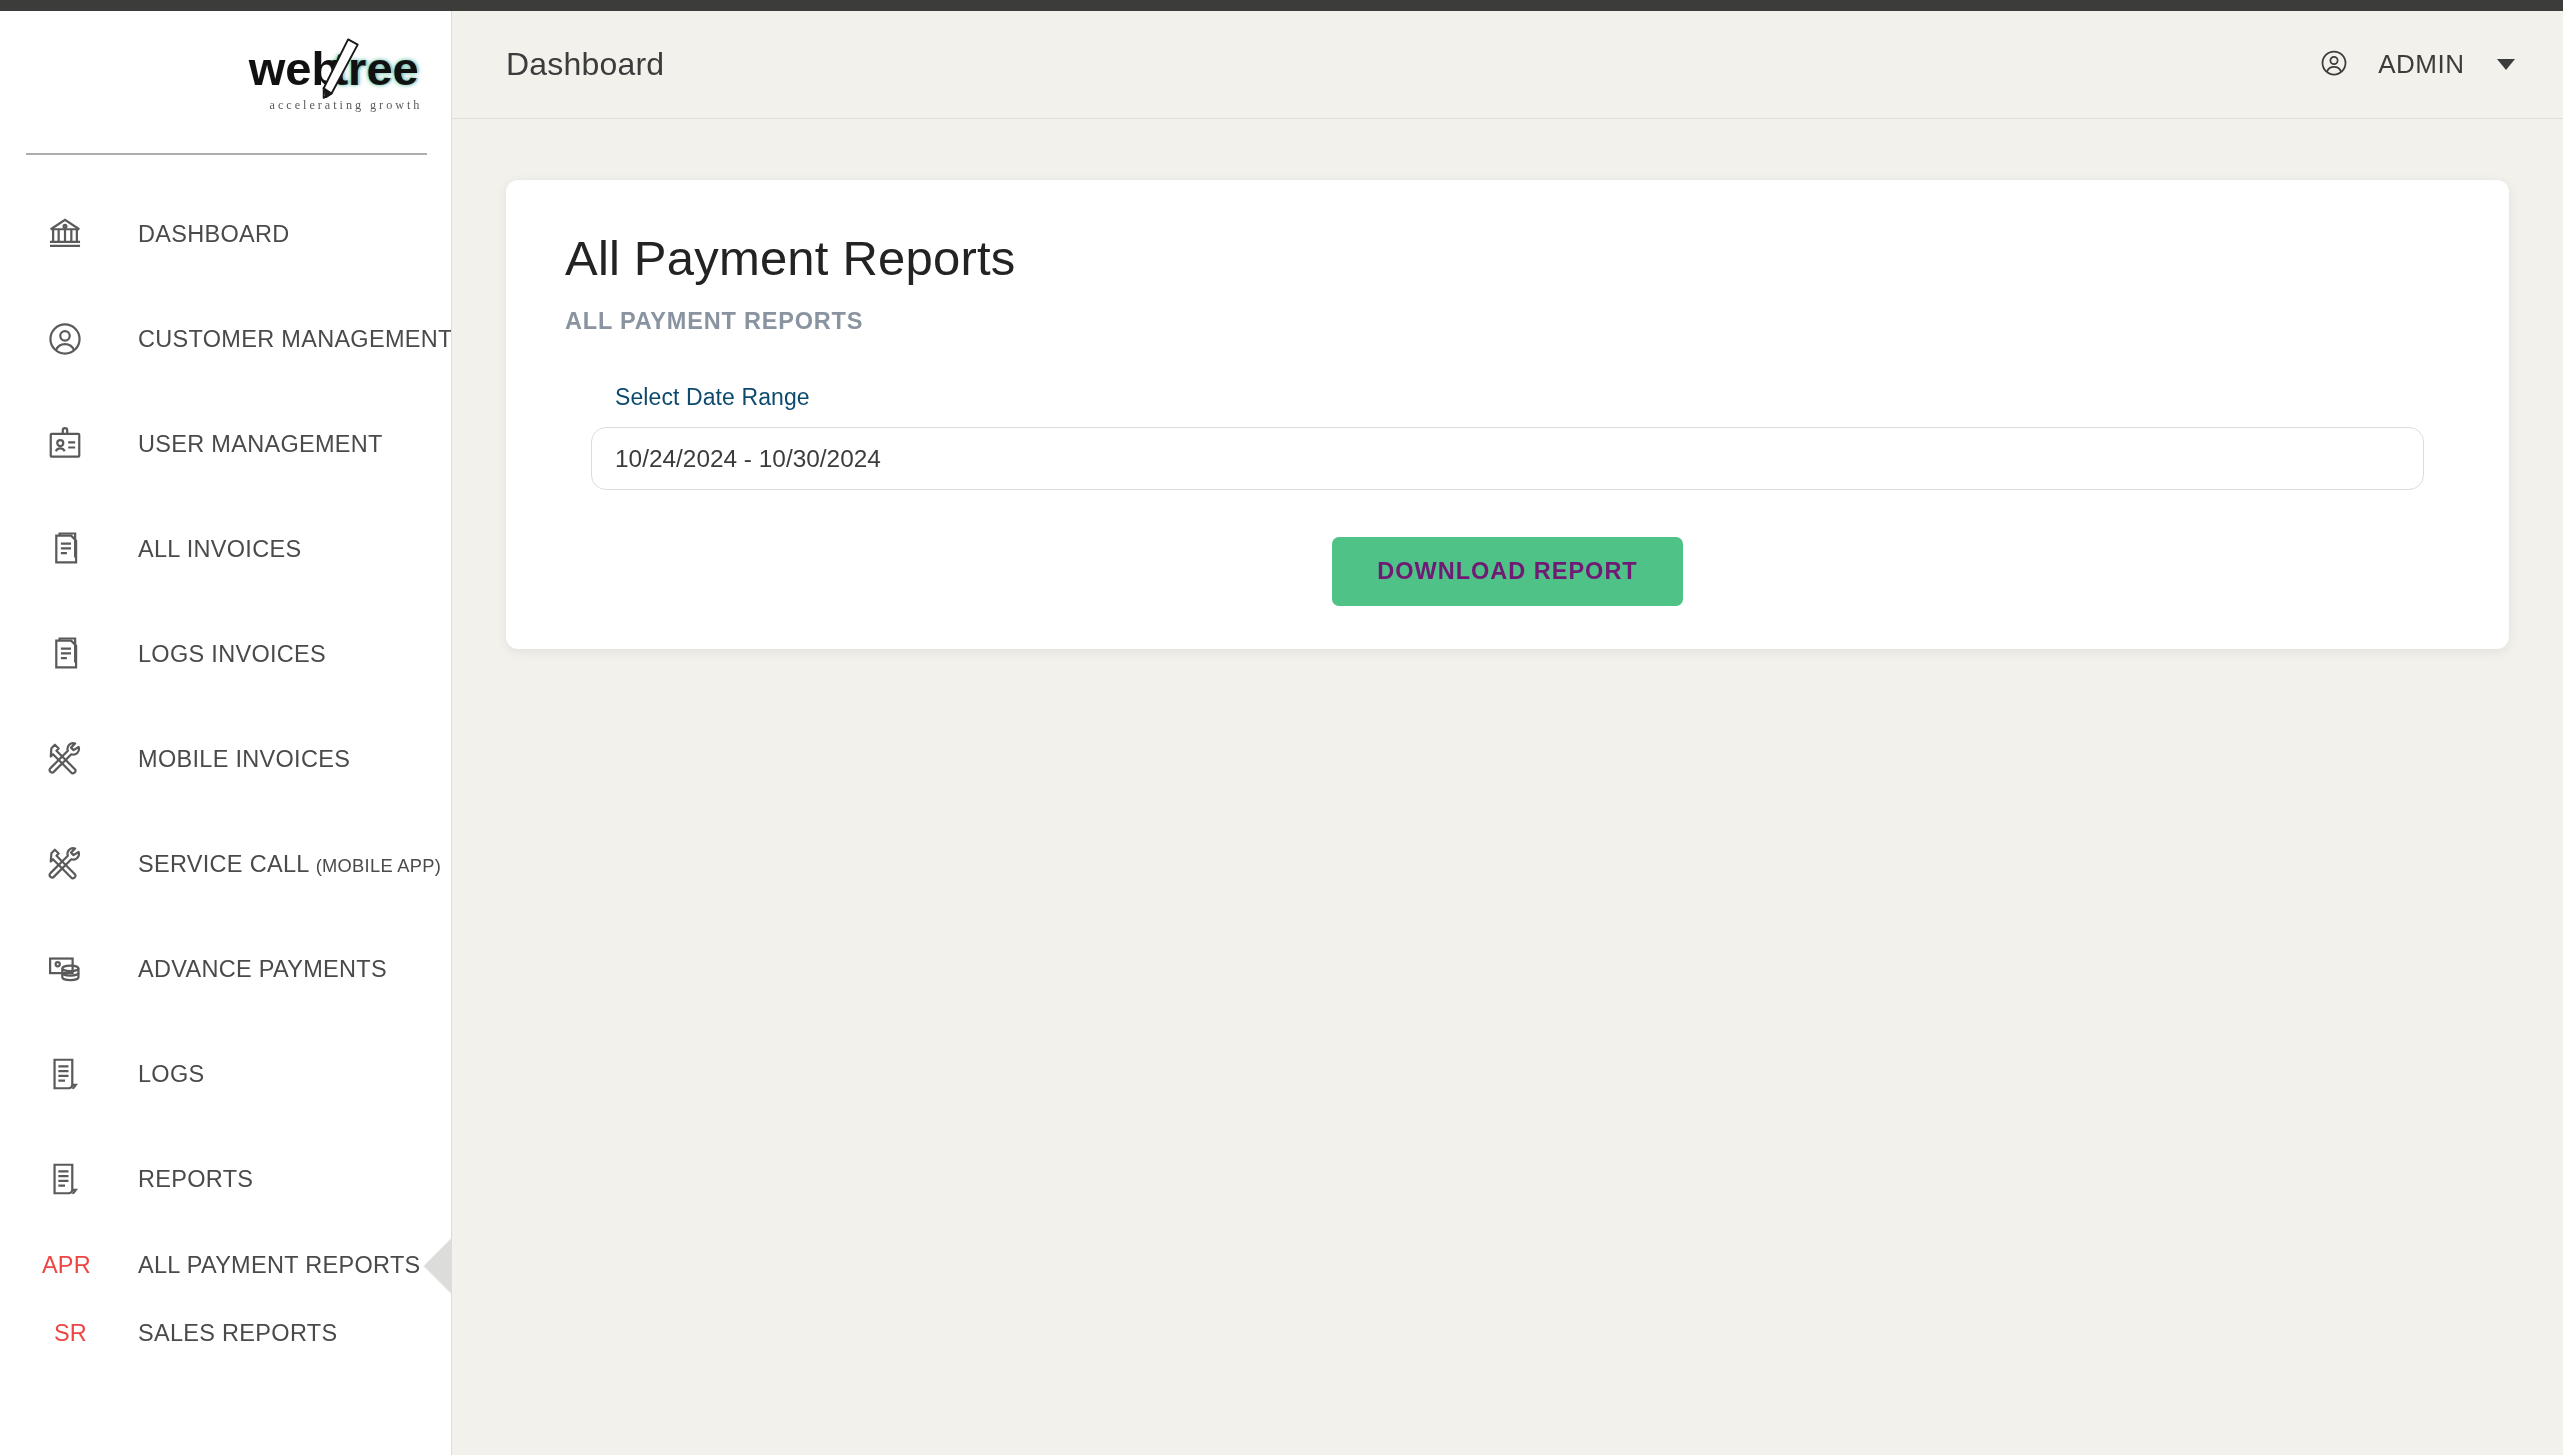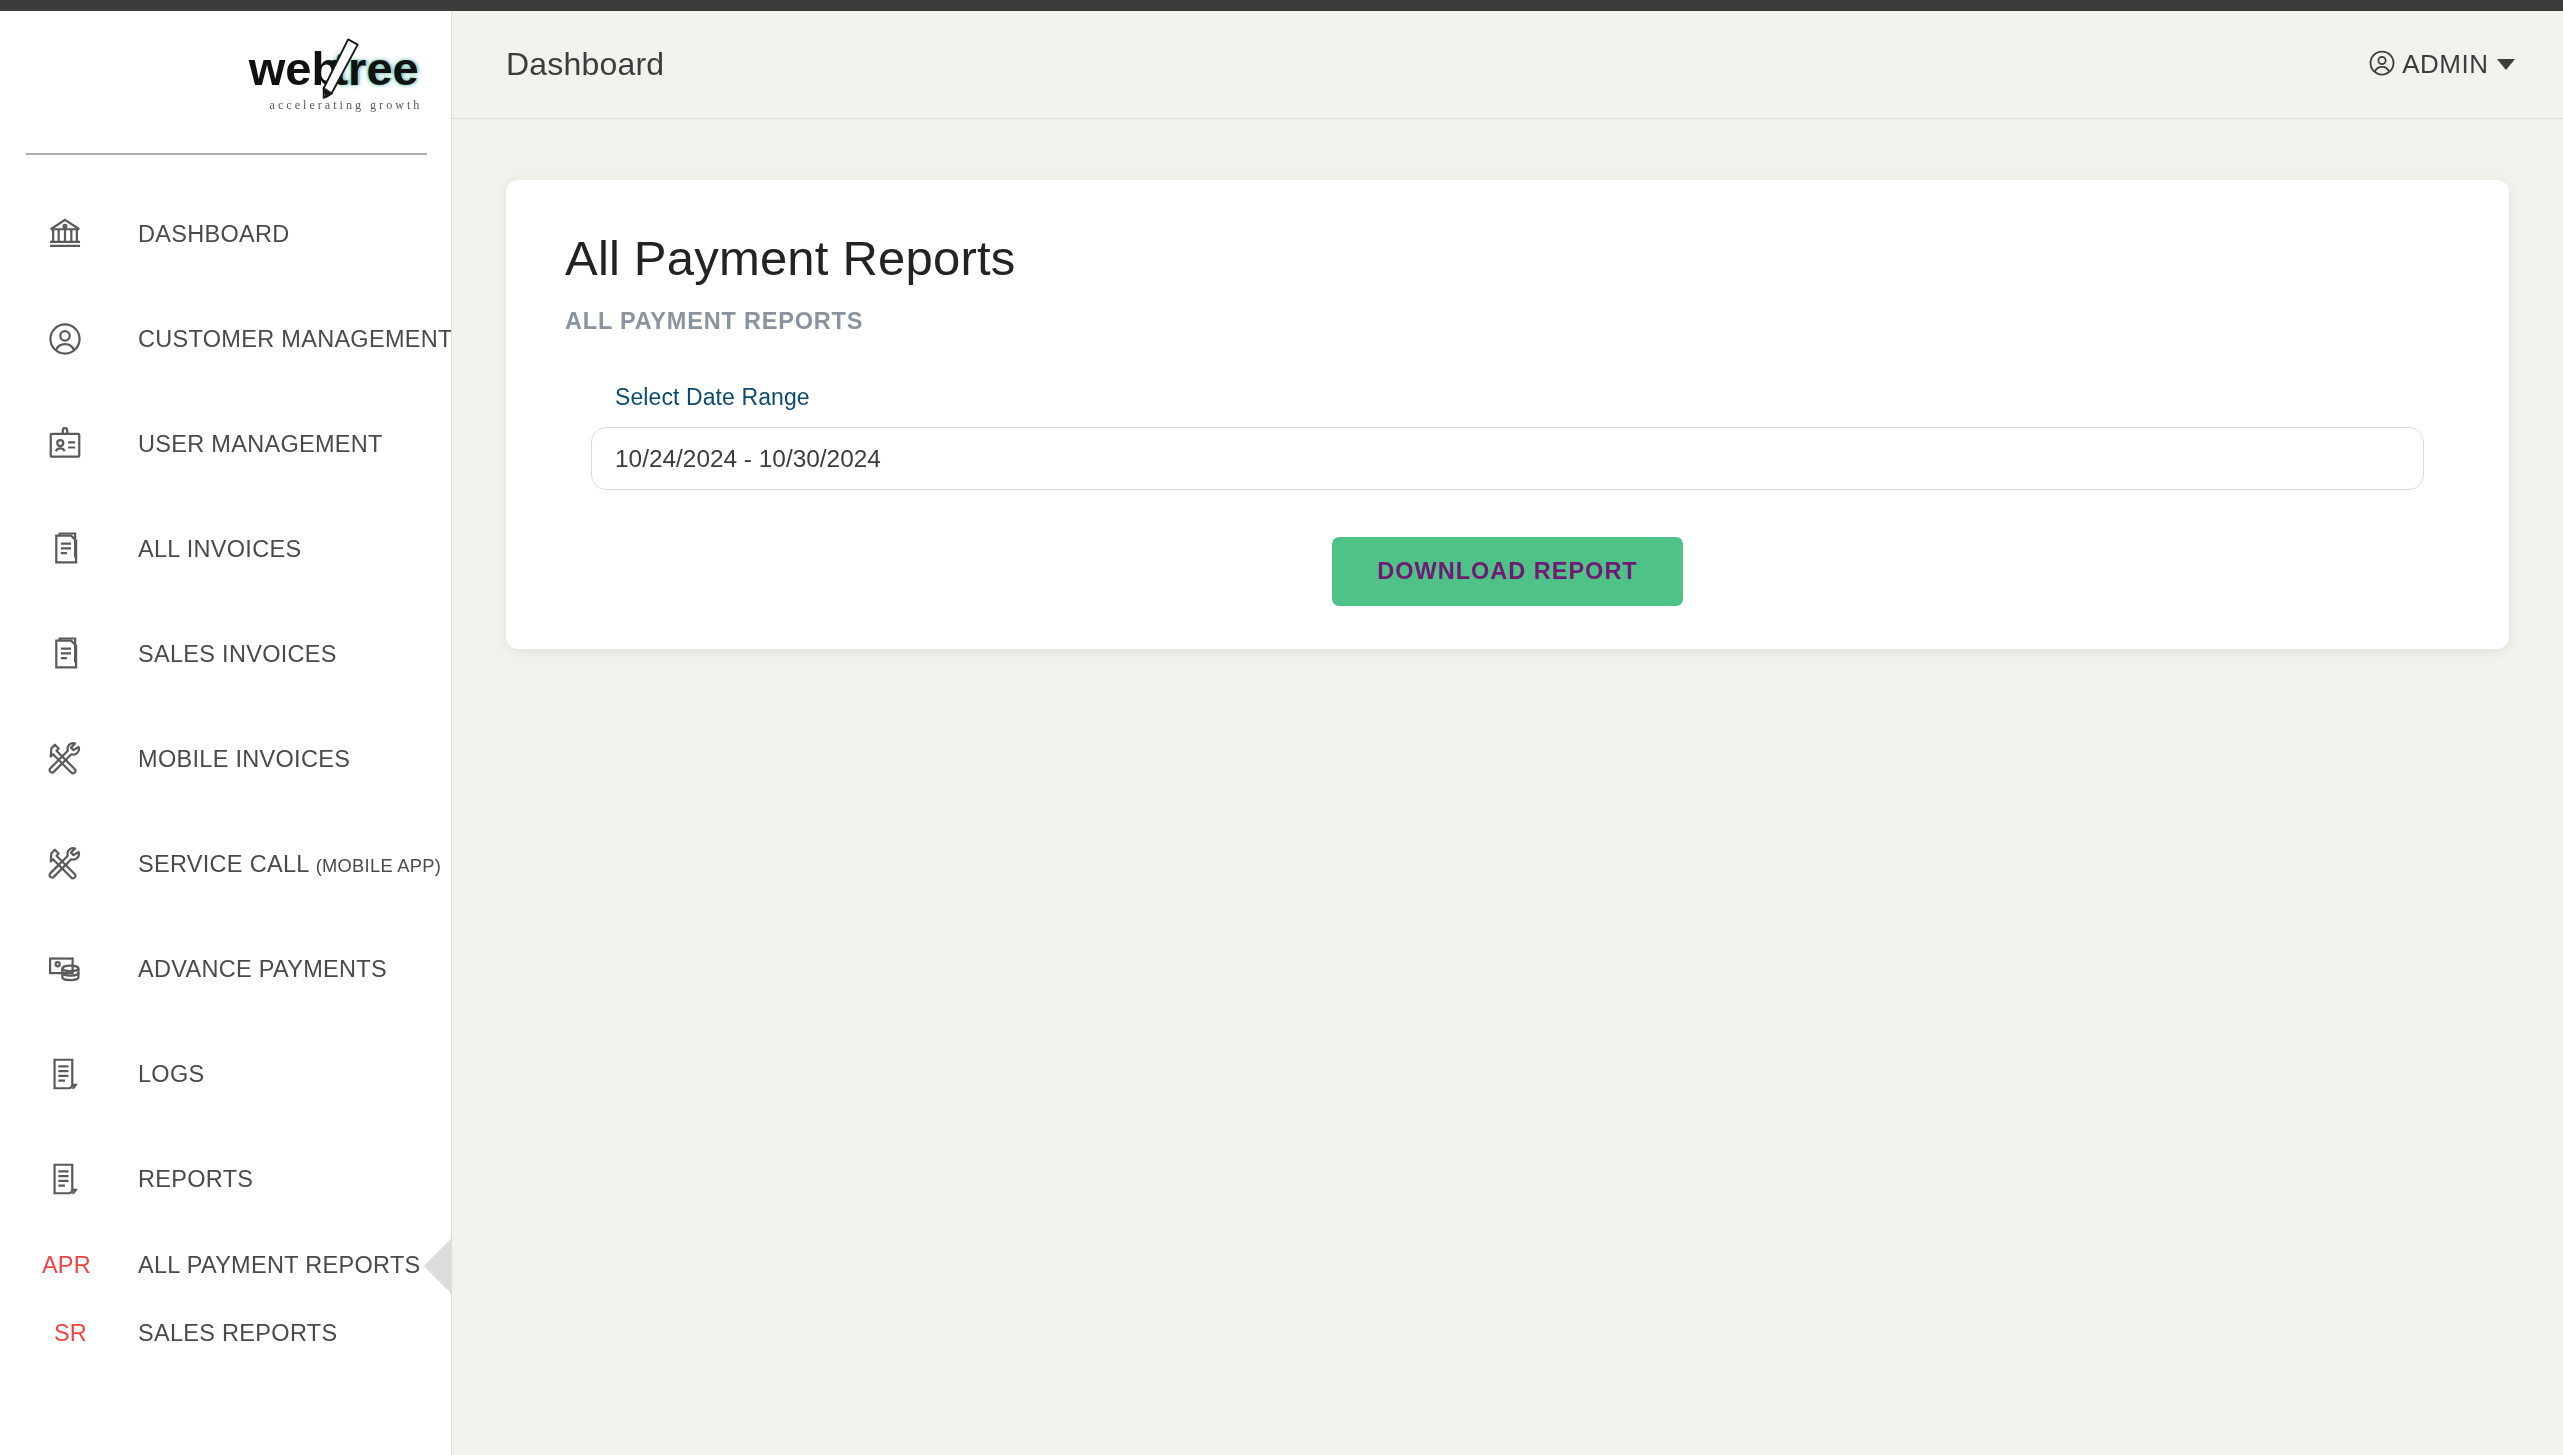--- a/index.html
+++ b/index.html
@@ -165,21 +165,21 @@
 
   .header-title {
     font-size: 32px;
     color: #3c3c3c;
     letter-spacing: 0.2px;
   }
 
   .user-menu {
     display: flex;
     align-items: center;
-    gap: 5px;
+    gap: 29px;
     cursor: pointer;
     color: #3c3c3c;
   }
 
   .user-menu .label {
     font-size: 26px;
     letter-spacing: 0.5px;
   }
 
   .caret-down {
@@ -362,21 +362,21 @@
       </a>
 
       <a class="nav-item">
         <span class="nav-icon">
           <svg width="38" height="38" viewBox="0 0 24 24" fill="none" stroke="currentColor" stroke-width="1.4">
             <path d="M6.5 3.6h9.4l3.1 3.1v13.7H6.5z"></path>
             <path d="M8.6 3.6V2.2h9.8v15.2"></path>
             <path d="M9.4 8.6h6.4M9.4 11.6h6.4M9.4 14.6h3.8"></path>
           </svg>
         </span>
-        <span class="nav-label">SALES INVOICES</span>
+        <span class="nav-label">LOGS INVOICES</span>
       </a>
 
       <a class="nav-item">
         <span class="nav-icon">
           <svg width="38" height="38" viewBox="0 0 24 24" fill="none" stroke="currentColor" stroke-width="1.4" stroke-linejoin="round">
             <path d="M3.4 5.2 L5.6 3 L8 5.4 L6.6 6.8 L18.4 18.6 A1.6 1.6 0 0 1 16.2 20.8 L4.4 9 L3 10.4 Z"></path>
             <path d="M20.6 4.4a3.6 3.6 0 0 1-4.6 4.6L5.2 19.8a1.6 1.6 0 1 1-2.2-2.2L13.8 6.8a3.6 3.6 0 0 1 4.6-4.6l-2.6 2.6 1.6 1.6z"></path>
           </svg>
         </span>
         <span class="nav-label">MOBILE INVOICES</span>

